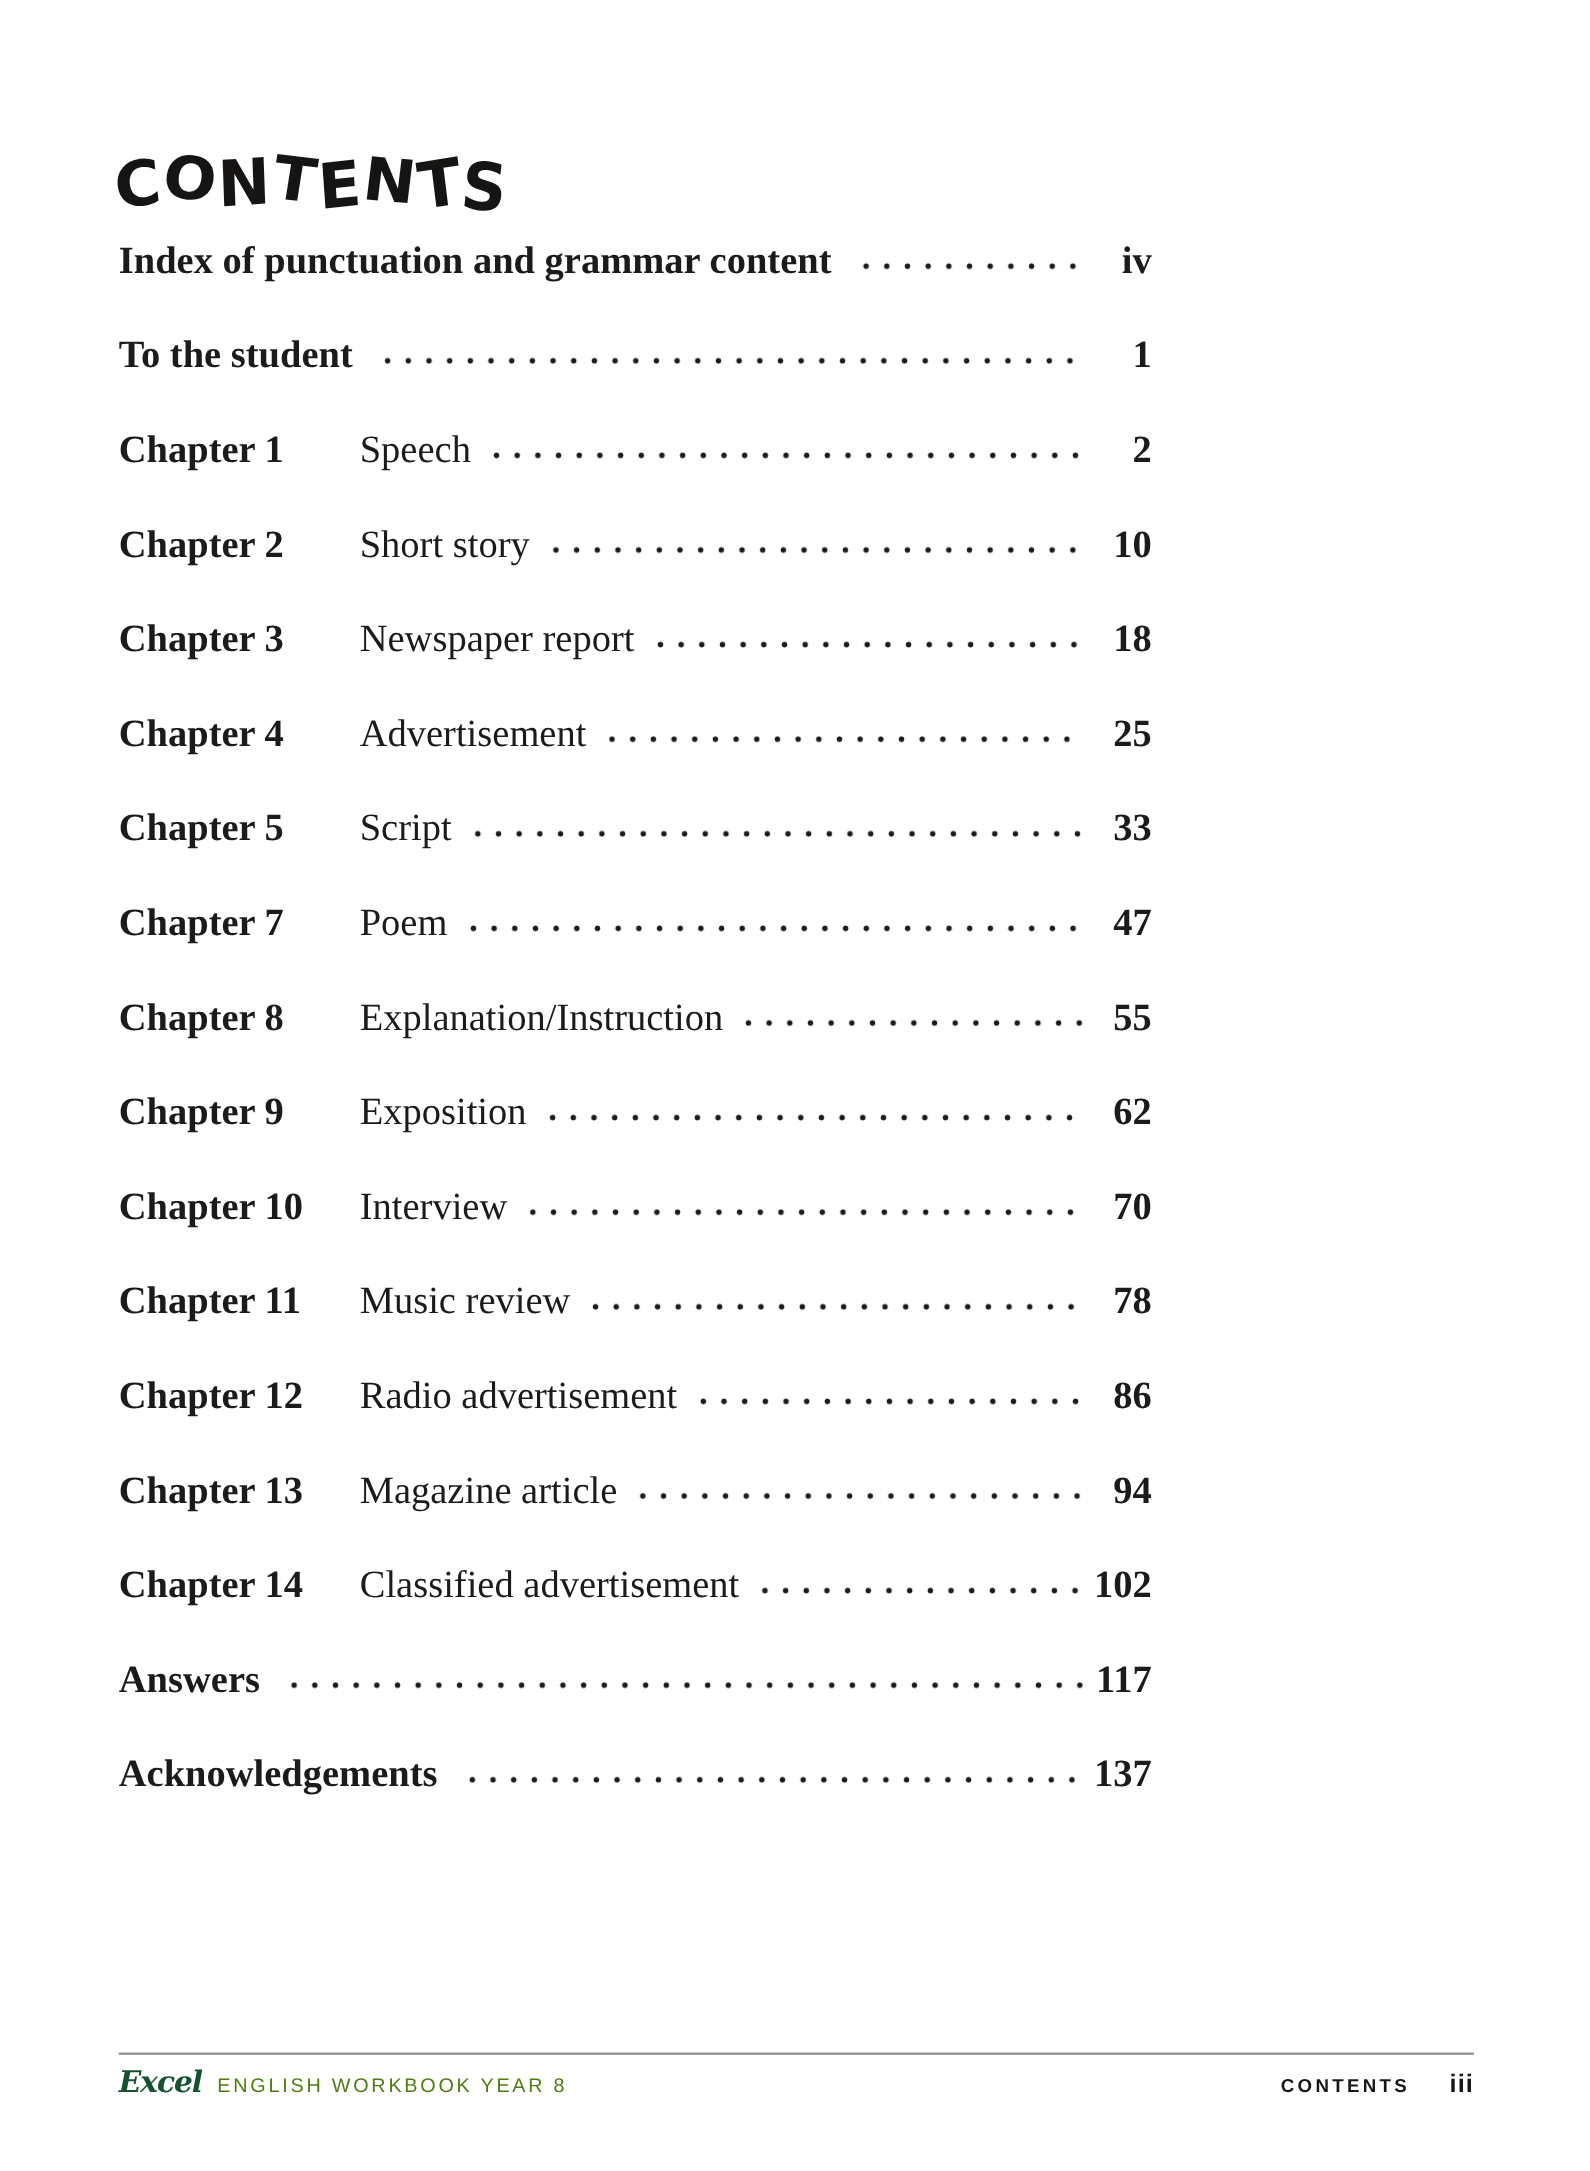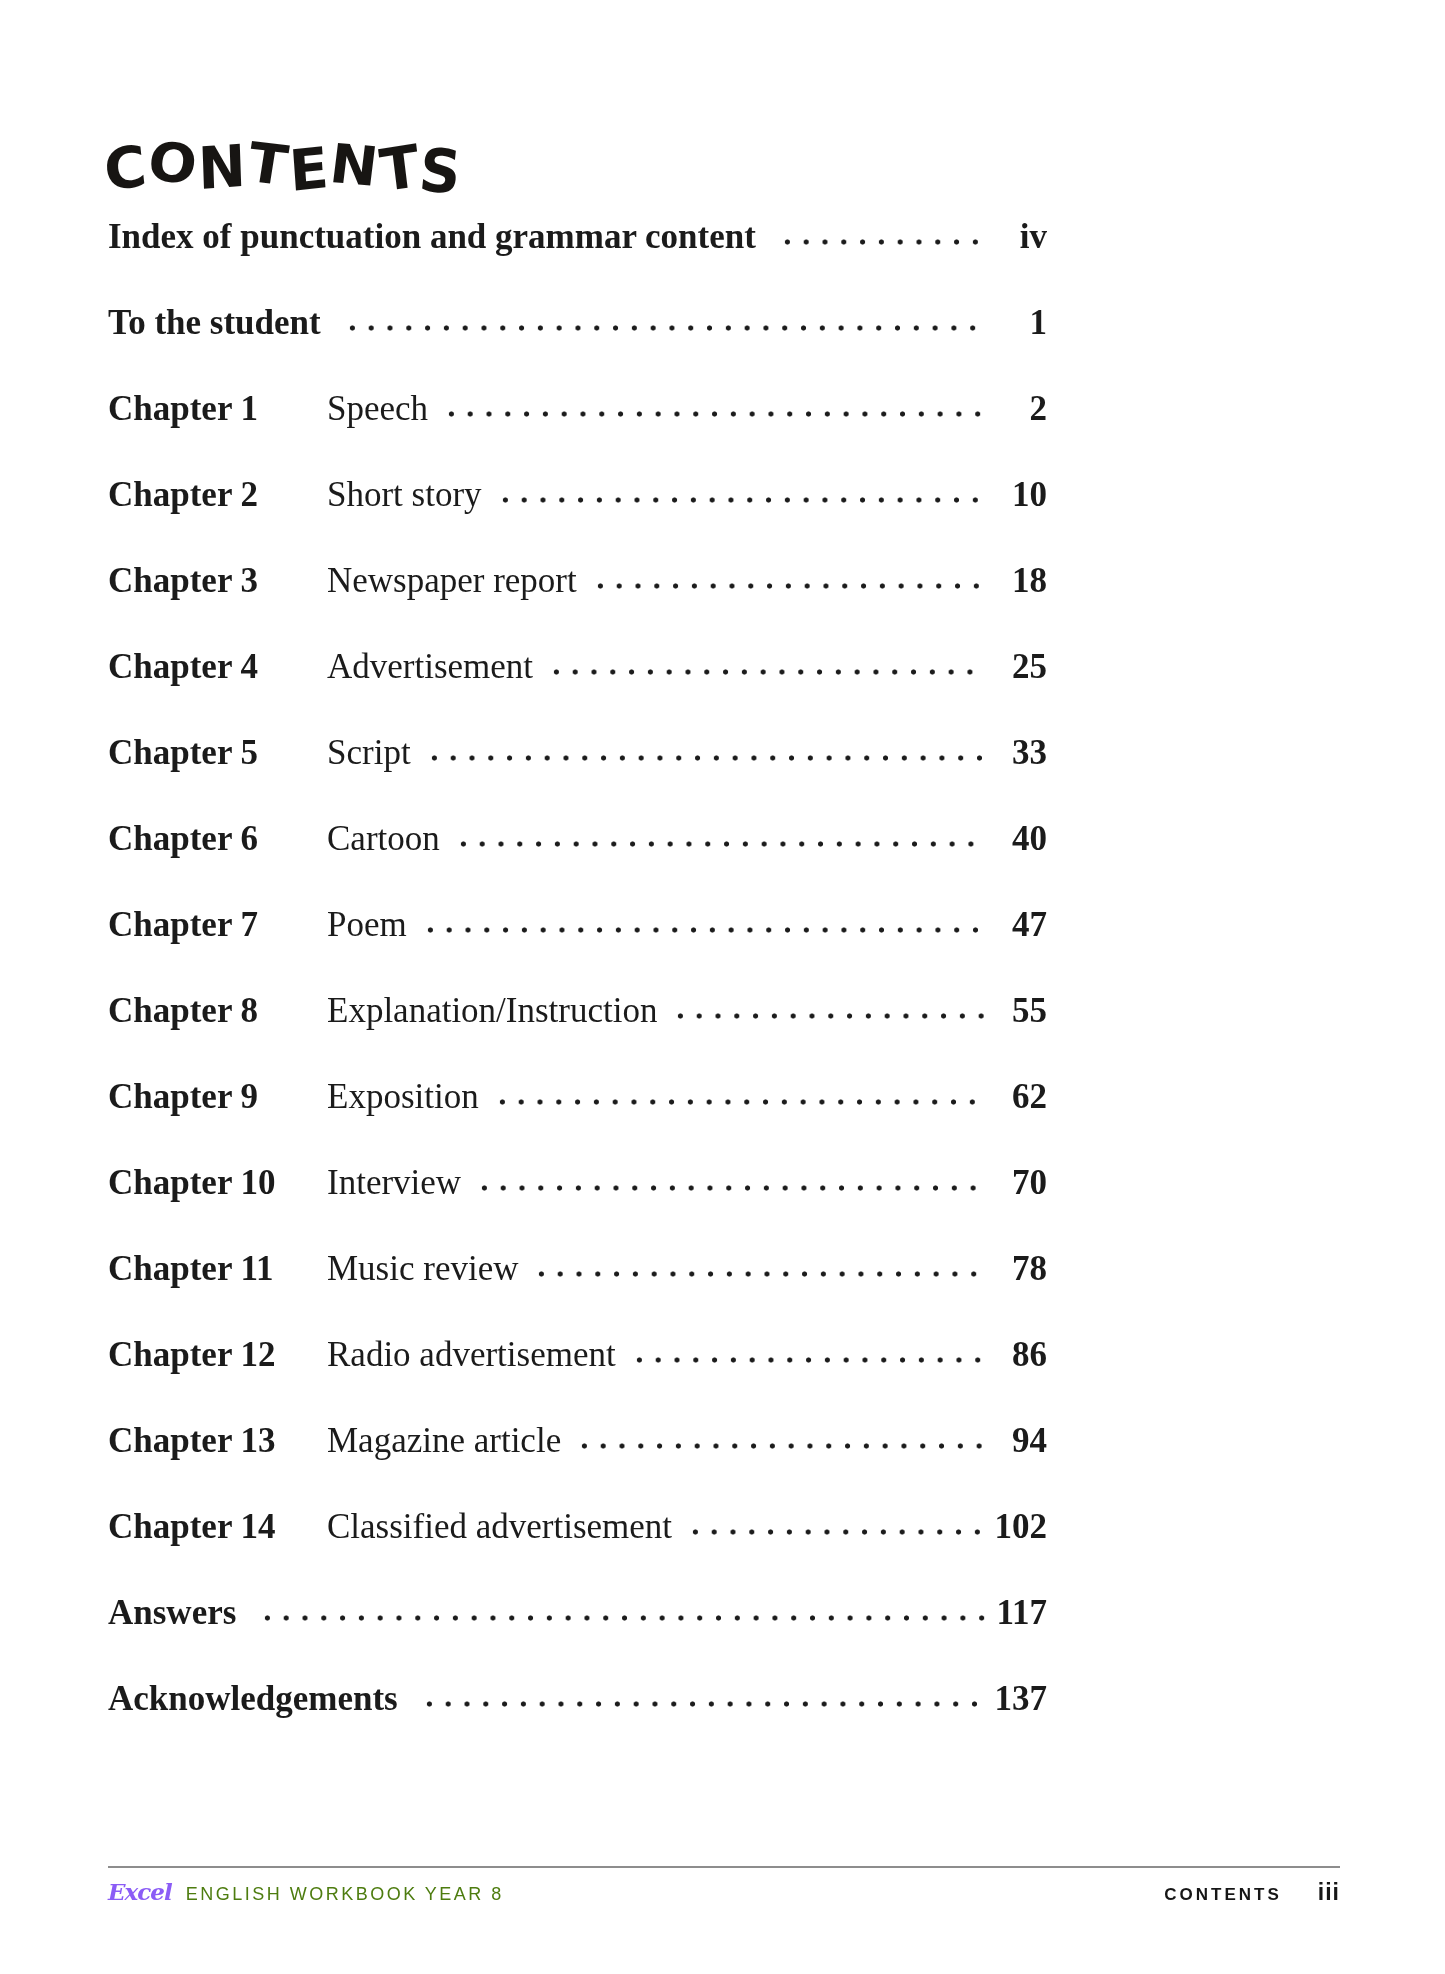--- a/index.html
+++ b/index.html
@@ -81,23 +81,23 @@
     padding-top: 10px;
     display: flex;
     align-items: baseline;
     font-family: "Liberation Sans", sans-serif;
     color: #222222;
   }
   .brand {
     font-family: "DejaVu Serif", serif;
     font-style: italic;
     font-weight: 700;
-    font-size: 23px;
+    font-size: 27px;
     letter-spacing: -1px;
-    color: #8b5cf6;
+    color: #14532d;
     margin-right: 14px;
   }
   .series {
     font-size: 18px;
     font-weight: 400;
     letter-spacing: 2.5px;
     color: #4d7c0f;
   }
   .f-right {
     margin-left: auto;
@@ -166,26 +166,20 @@
     <span class="pg">25</span>
   </div>
 
   <div class="row">
     <span class="label">Chapter 5</span>
     <span class="title">Script</span>
     <span class="dots"></span>
     <span class="pg">33</span>
   </div>
 
-  <div class="row">
-    <span class="label">Chapter 6</span>
-    <span class="title">Cartoon</span>
-    <span class="dots"></span>
-    <span class="pg">40</span>
-  </div>
 
   <div class="row">
     <span class="label">Chapter 7</span>
     <span class="title">Poem</span>
     <span class="dots"></span>
     <span class="pg">47</span>
   </div>
 
   <div class="row">
     <span class="label">Chapter 8</span>

